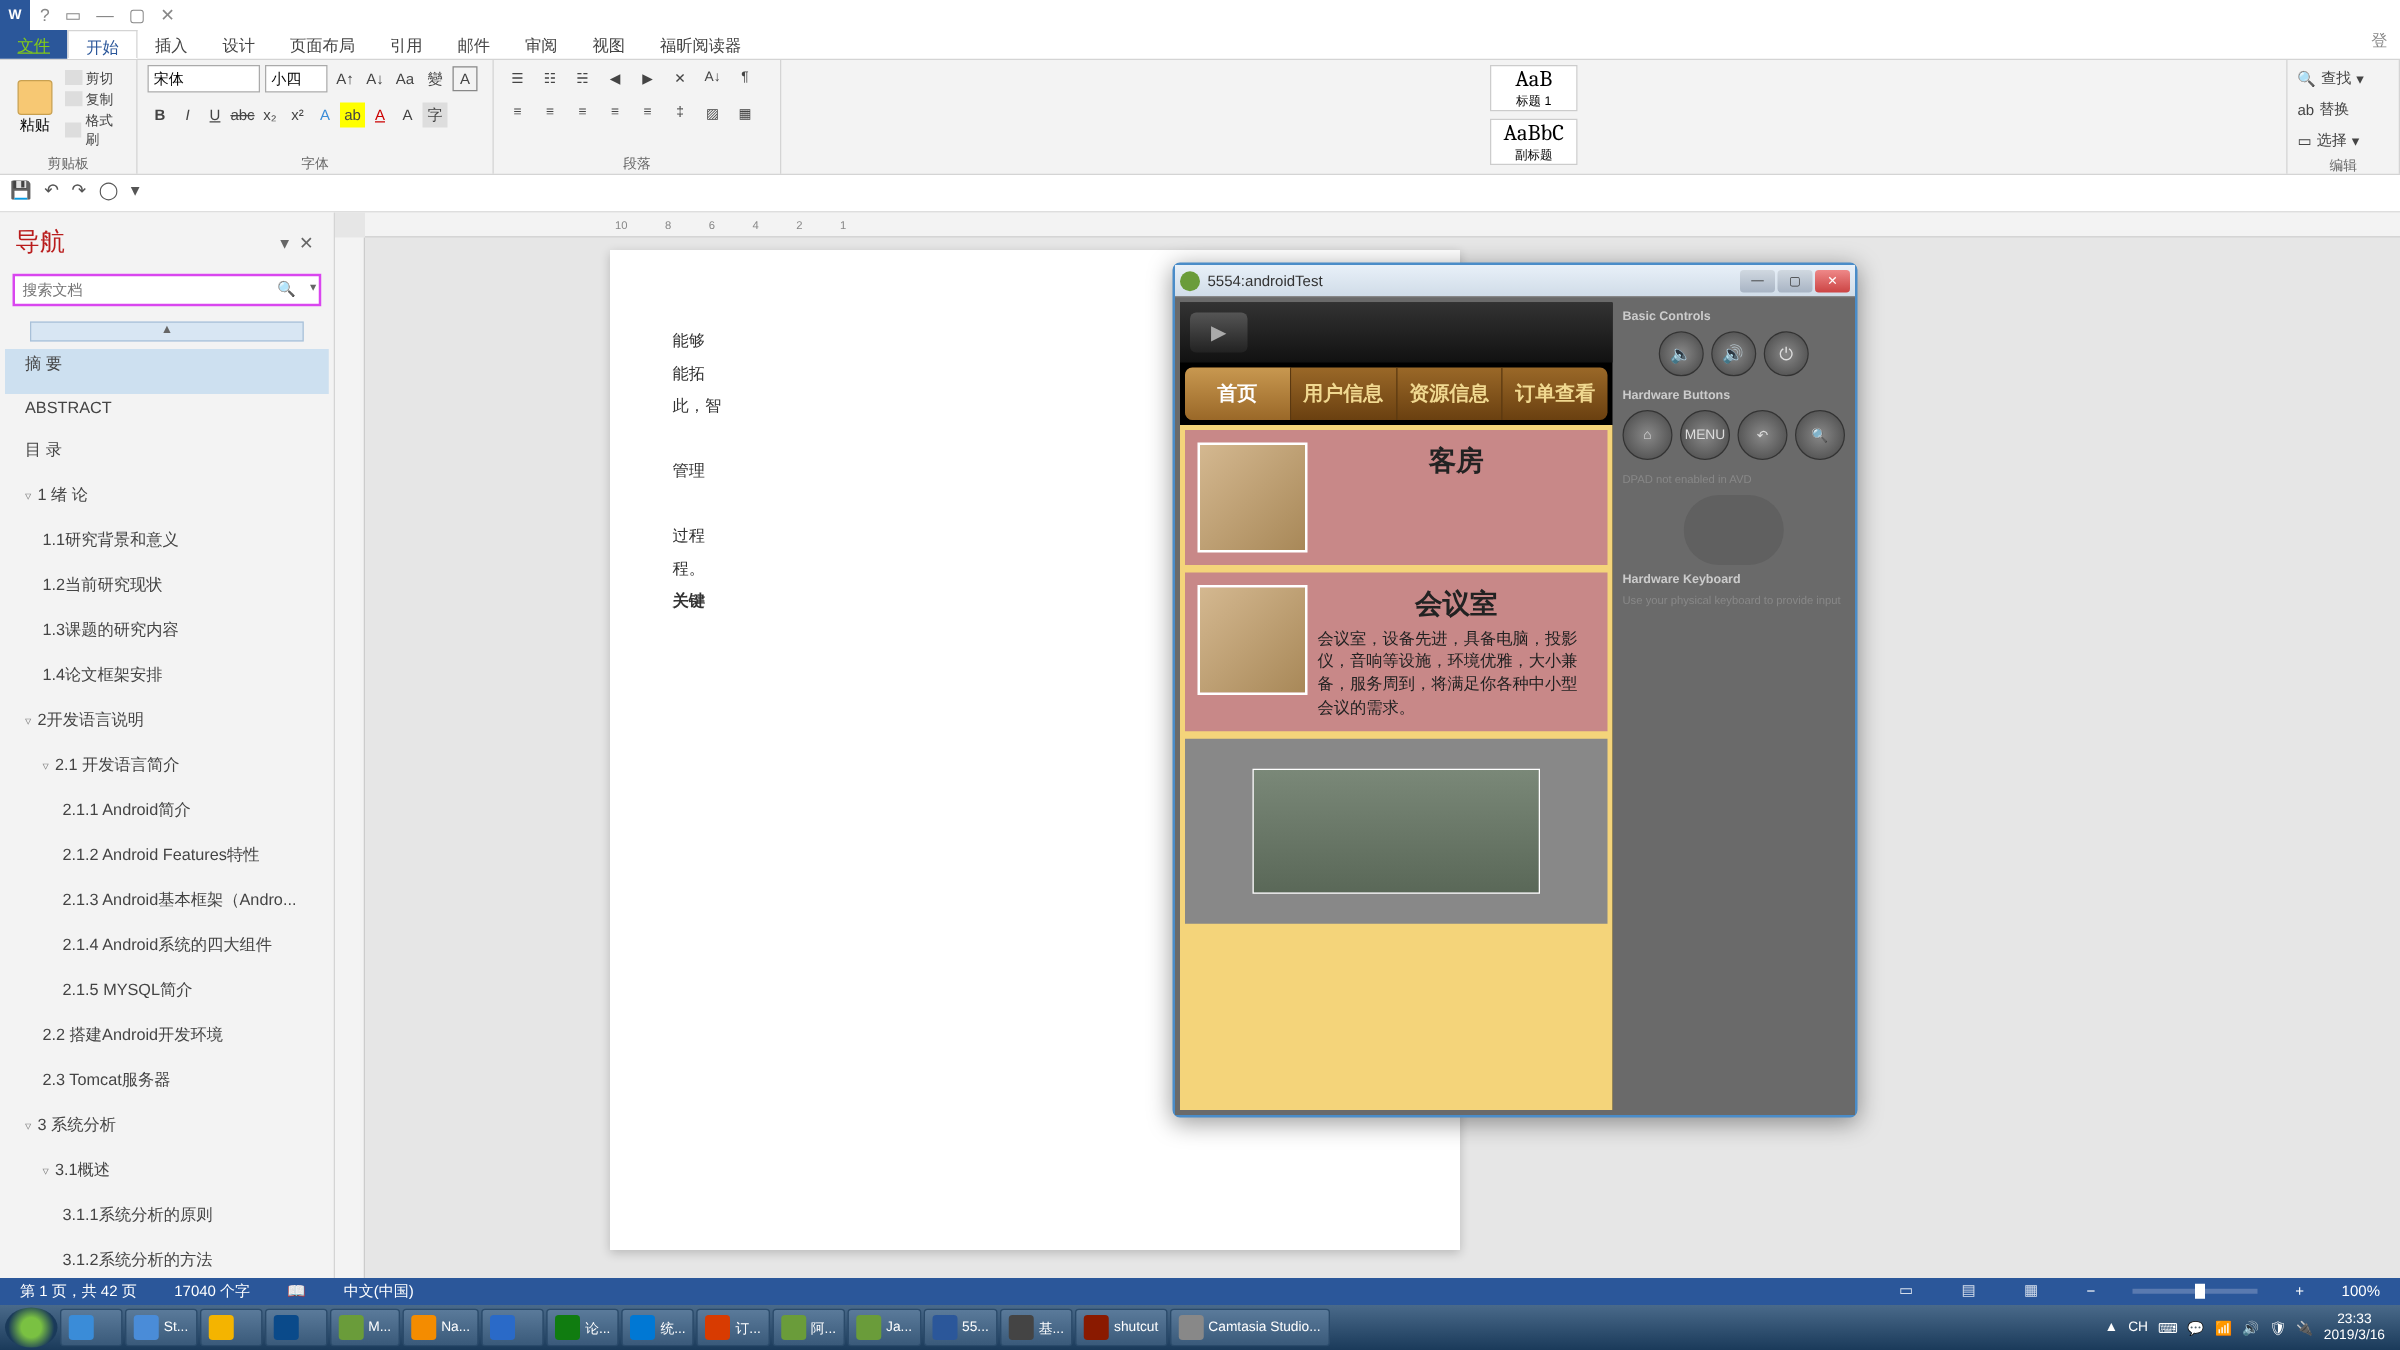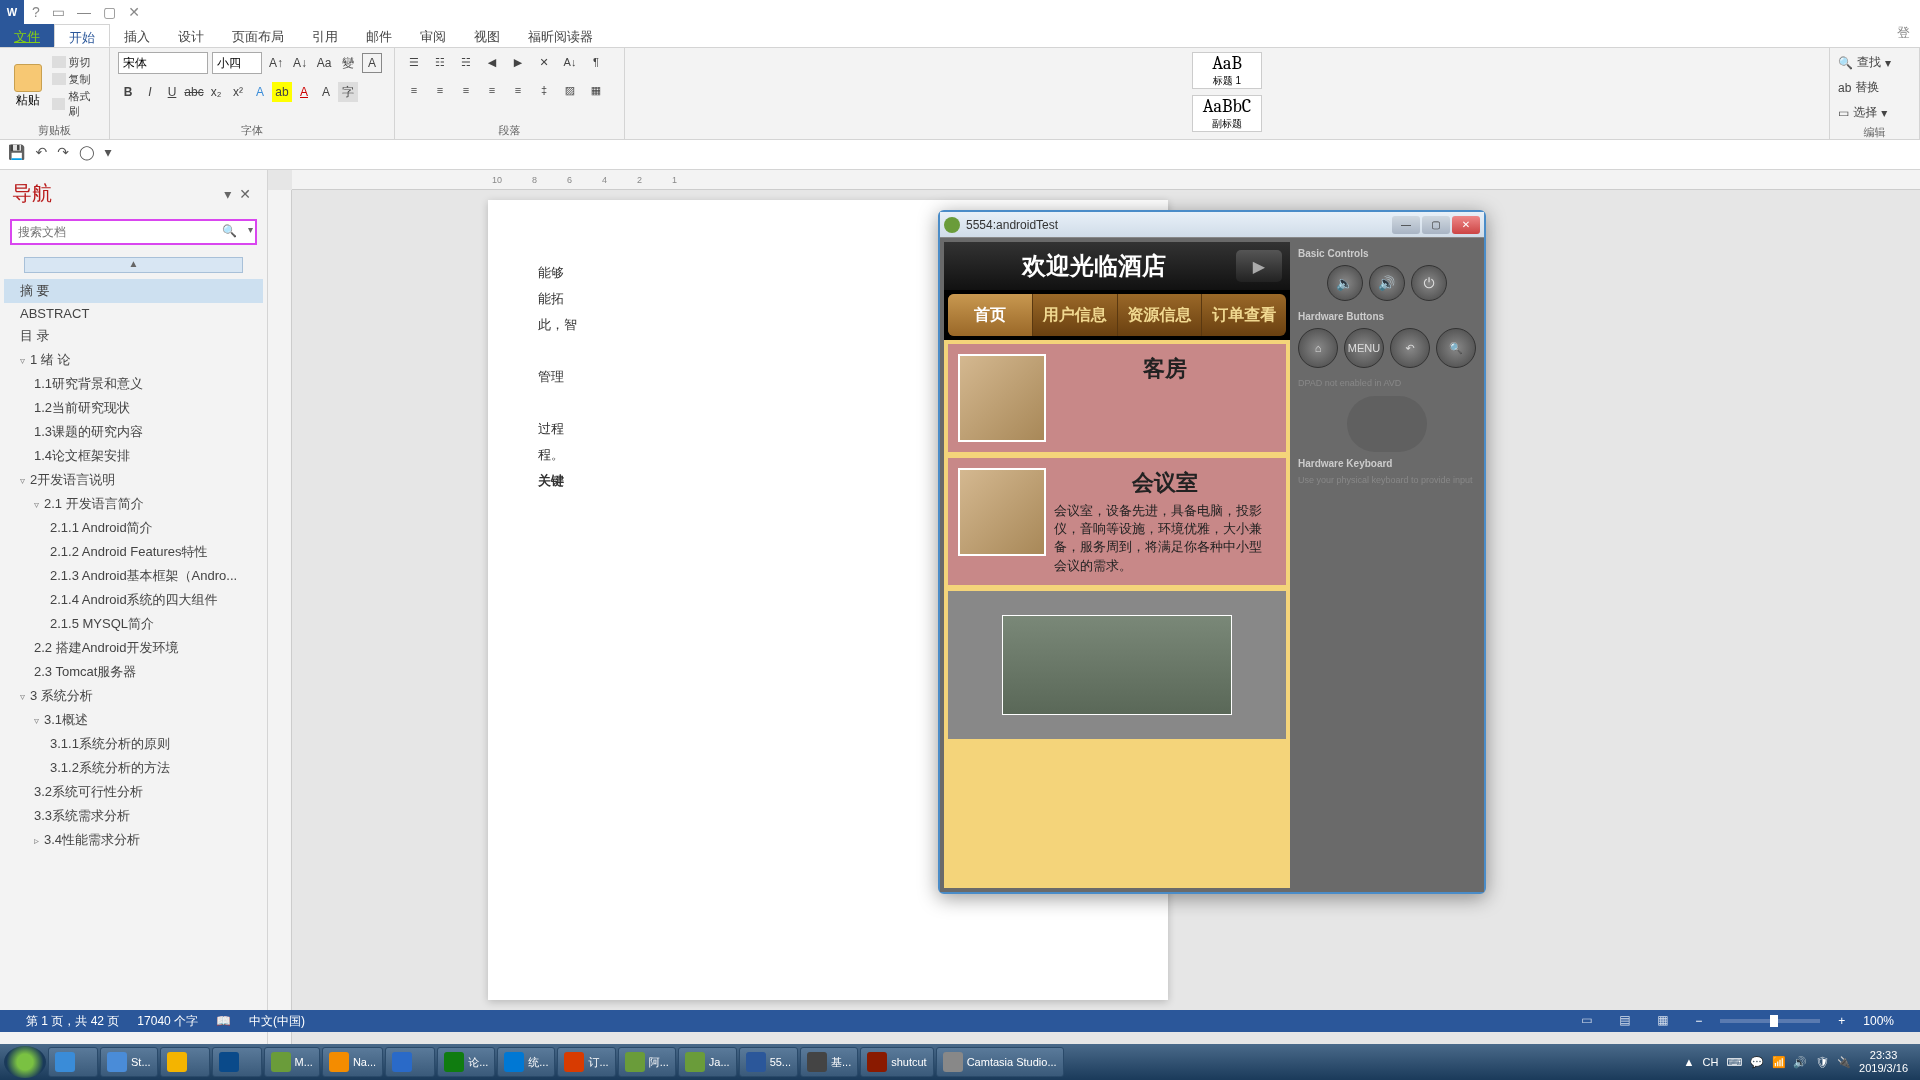--- a/index.html
+++ b/index.html
@@ -59,21 +59,21 @@
 .nav-header .nav-close { color: #666; cursor: pointer; font-size: 14px; padding: 0 4px; }
 .nav-search { margin: 6px 10px; position: relative; }
 .nav-search input { width: 100%; height: 26px; border: 2px solid #d946ef; padding: 0 26px 0 6px; font-size: 12px; }
 .nav-search .search-icon { position: absolute; right: 20px; top: 5px; color: #666; font-size: 12px; }
 .nav-search .dropdown-icon { position: absolute; right: 4px; top: 5px; color: #666; font-size: 10px; }
 .nav-tabs { display: flex; border-bottom: 1px solid #ccc; padding: 0 10px; font-size: 13px; }
 .nav-tabs .nav-tab { padding: 6px 10px; color: #666; cursor: pointer; }
 .nav-tabs .nav-tab.active { color: #2b579a; border-bottom: 2px solid #2b579a; }
 .nav-tree { flex: 1; overflow-y: auto; padding: 6px 4px; font-size: 13px; }
 .nav-jump-top { margin: 0 20px 6px 20px; height: 16px; background: #d8e6f3; border: 1px solid #a8c0d8; text-align: center; font-size: 10px; color: #666; cursor: pointer; }
-.nav-item { padding: 3px 6px 3px 28px; color: #444; cursor: pointer; white-space: nowrap; overflow: hidden; text-overflow: ellipsis; }
+.nav-item { padding: 3px 6px 15px 28px; color: #444; cursor: pointer; white-space: nowrap; overflow: hidden; text-overflow: ellipsis; }
 .nav-item.selected { background: #cde0f0; }
 .nav-item.l0 { padding-left: 16px; }
 .nav-item.l1 { padding-left: 30px; }
 .nav-item.l2 { padding-left: 46px; }
 .nav-item .expand { display: inline-block; width: 10px; color: #888; font-size: 10px; }
 
 
 .doc-area { flex: 1; background: #e6e6e6; position: relative; overflow: hidden; }
 .ruler-v { position: absolute; left: 0; top: 20px; bottom: 0; width: 24px; background: #f3f3f3; border-right: 1px solid #ccc; font-size: 9px; color: #888; writing-mode: vertical-rl; text-align: center; }
 .ruler-h { position: absolute; left: 24px; right: 0; top: 0; height: 20px; background: #f3f3f3; border-bottom: 1px solid #ccc; font-size: 9px; color: #888; display: flex; align-items: center; padding-left: 200px; gap: 30px; }
@@ -111,21 +111,21 @@
 
 .emu-controls { flex: 1; background: #6a6a6a; padding: 6px 4px; font-size: 10px; color: #aaa; }
 .emu-ctrl-label { font-weight: bold; margin-bottom: 6px; color: #ccc; font-size: 10px;}
 .emu-ctrl-row { display: flex; gap: 6px; margin-bottom: 10px; justify-content: center; }
 .emu-btn-round { width: 36px; height: 36px; border-radius: 50%; background: radial-gradient(#888,#444); display: flex; align-items: center; justify-content: center; color: #ddd; font-size: 14px; cursor: pointer; border: 1px solid #333;}
 .emu-btn-round.sm { width: 40px; height: 40px; font-size: 11px; }
 .emu-dpad { width: 80px; height: 56px; background: #555; border-radius: 28px; margin: 6px auto; opacity: 0.5; position: relative;}
 .emu-hint { font-size: 9px; color: #888; margin-top: 6px; line-height: 1.3;}
 
 
-.statusbar { position: absolute; bottom: 48px; left: 0; right: 0; height: 22px; background: #2b579a; color: #fff; display: flex; align-items: center; font-size: 12px; padding: 0 26px; gap: 18px; }
+.statusbar { position: absolute; bottom: 36px; left: 0; right: 0; height: 22px; background: #2b579a; color: #fff; display: flex; align-items: center; font-size: 12px; padding: 0 16px; gap: 30px; }
 .statusbar .spacer { flex: 1; }
 .statusbar .view-btn { width: 20px; height: 16px; cursor: pointer; opacity: 0.8; }
 .statusbar .zoom-slider { width: 100px; height: 4px; background: #5a7ab0; position: relative; }
 .statusbar .zoom-slider::after { content:''; position: absolute; left: 50%; top: -4px; width: 8px; height: 12px; background: #fff; }
 
 
 .taskbar { position: absolute; bottom: 0; left: 0; right: 0; height: 36px; background: linear-gradient(#4a6a8a, #1a3a5a); display: flex; align-items: center; padding: 0 4px; gap: 2px; }
 .taskbar .start { width: 42px; height: 32px; background: radial-gradient(circle, #7ac142 30%, #1a3a5a 70%); border-radius: 50%; cursor: pointer; }
 .taskbar .task-item { height: 30px; min-width: 50px; background: linear-gradient(#5a7a9a,#3a5a7a); border: 1px solid #2a4a6a; border-radius: 3px; display: flex; align-items: center; padding: 0 6px; gap: 4px; font-size: 11px; color: #fff; cursor: pointer; }
 .taskbar .task-icon { width: 20px; height: 20px; background: #888; border-radius: 3px; flex-shrink: 0;}
@@ -349,21 +349,20 @@
         <div class="emu-title">5554:androidTest</div>
         <div class="emu-winbtns">
           <div class="emu-min">—</div>
           <div class="emu-max">▢</div>
           <div class="emu-close">✕</div>
         </div>
       </div>
       <div class="emu-body">
         <div class="emu-screen">
           <div class="emu-header">
-            <div class="emu-header-title">欢迎光临酒店</div>
             <div class="emu-play">▶</div>
           </div>
           <div class="emu-nav">
             <div class="emu-nav-item active">首页</div>
             <div class="emu-nav-item">用户信息</div>
             <div class="emu-nav-item">资源信息</div>
             <div class="emu-nav-item">订单查看</div>
           </div>
           <div class="emu-content">
             <div class="emu-card">

